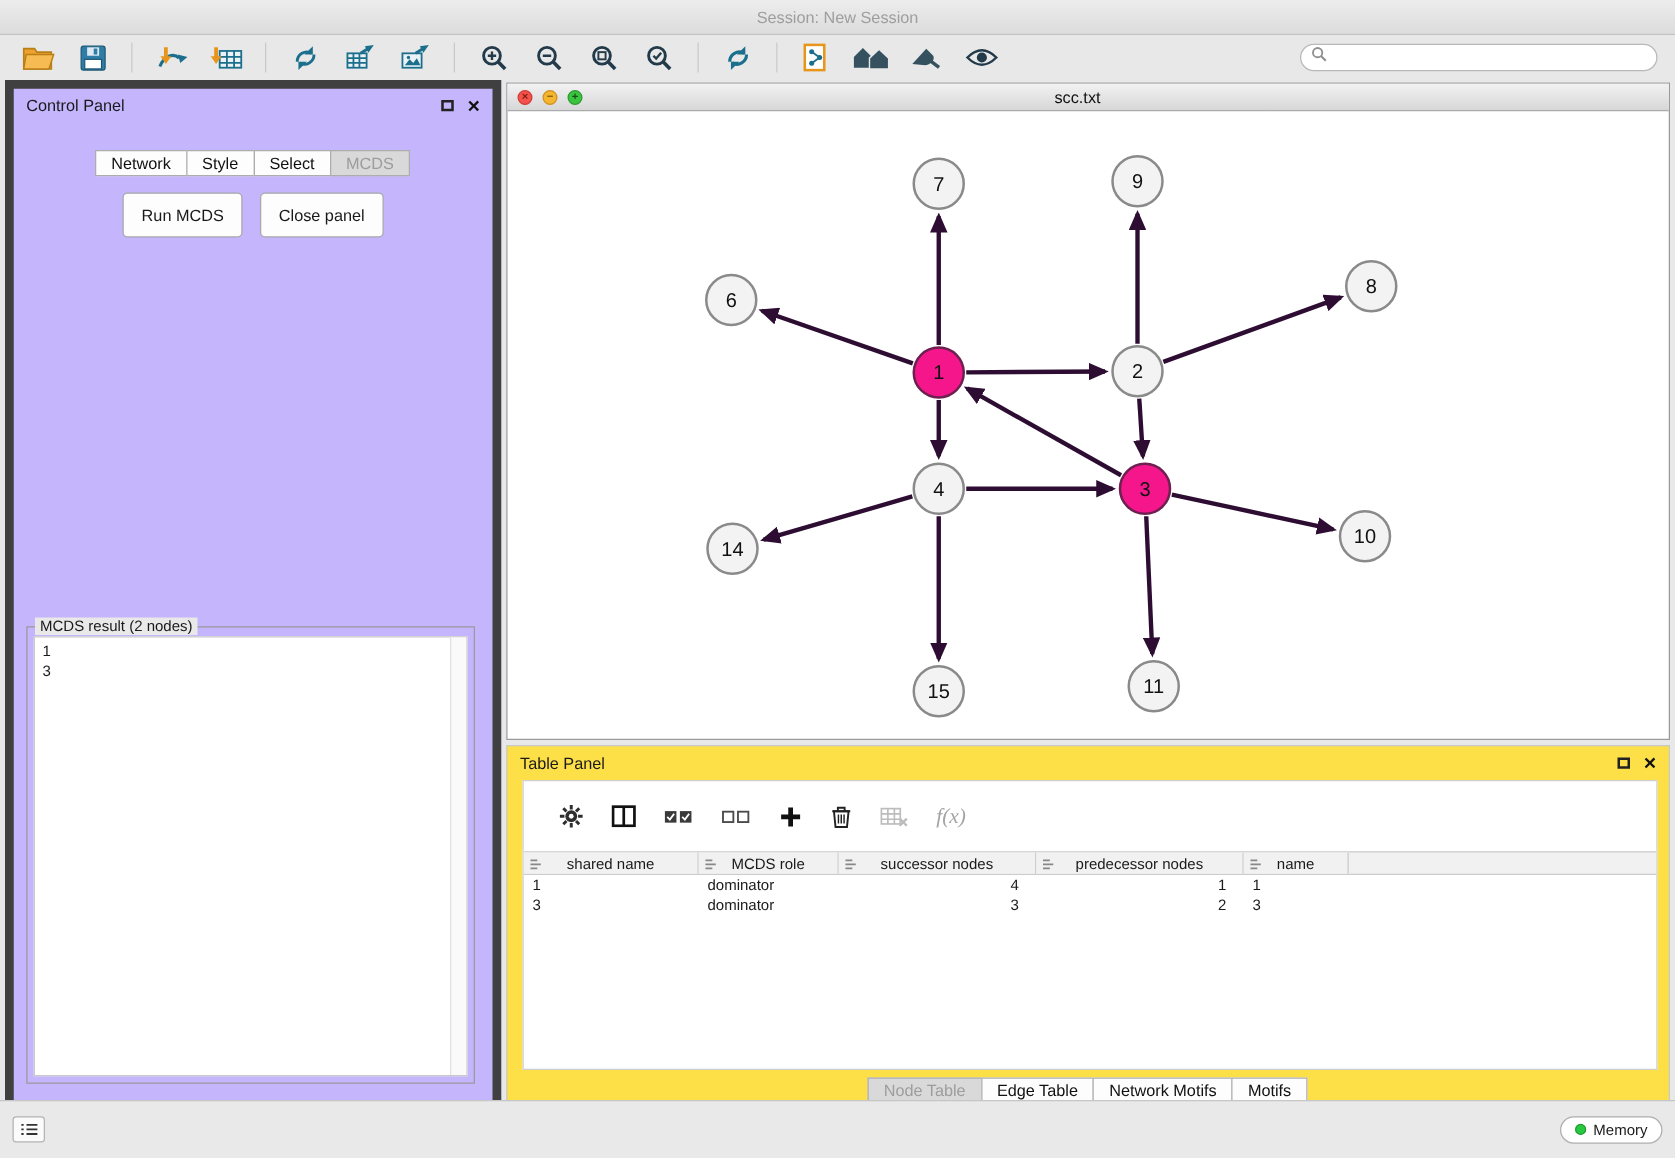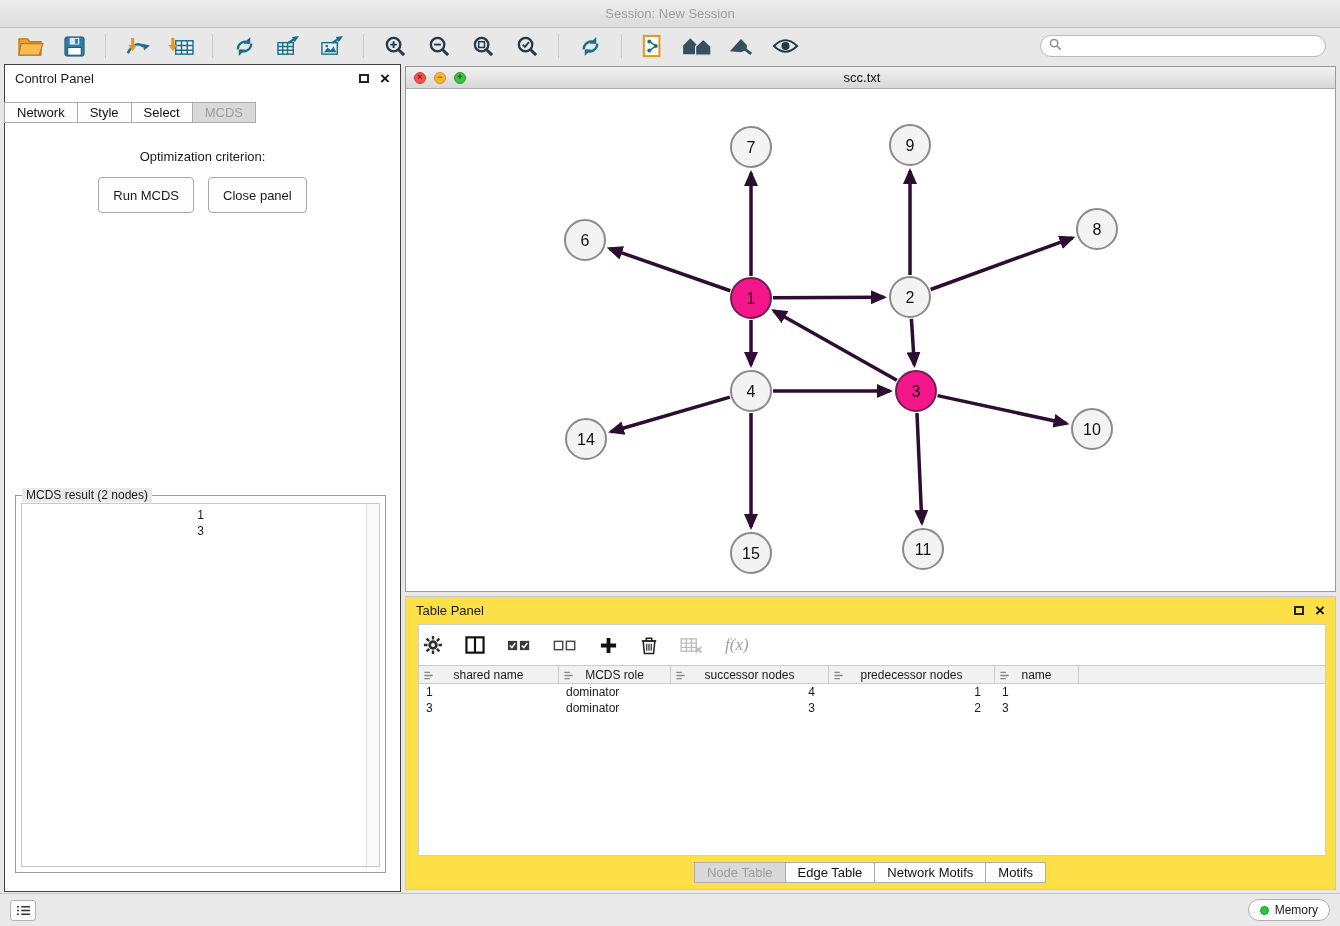--- a/index.html
+++ b/index.html
@@ -29,45 +29,45 @@
   .tbsep{ width:1px; height:24px; background:#c9c9c9; margin:0 5px; }
   .search-box{
     position:absolute; right:14px; top:6px; width:286px; height:22px;
     border:1px solid #b9b9b9; border-radius:11px; background:#fff;
     display:flex; align-items:center; padding:0 8px; gap:5px;
   }
   .search-box input{ border:none; outline:none; flex:1; font-size:12px; background:transparent; }
   
   .control-panel{
     position:absolute; left:4px; top:64px; width:397px; bottom:34px;
-    background:#ffffff; border:1px solid #404040;
+    background:#c4b5fd; border:7px solid #404040;
   }
   .panel-header{ height:26px; display:flex; align-items:center; padding:0 10px; font-size:13px; }
   .panel-header .spacer{ flex:1; }
   .float-icon{ width:10px; height:9px; border:2px solid #222; margin-right:11px; }
   .close-x{ font-weight:bold; font-size:17px; line-height:1; color:#111; }
-  .tabs-row{ display:flex; justify-content:flex-start; margin-top:11px; }
+  .tabs-row{ display:flex; justify-content:center; margin-top:23px; }
   .tab{
     border:1px solid #adadad; background:#fdfdfd; font-size:13px;
     padding:2px 12px; margin-left:-1px; color:#111; white-space:nowrap;
   }
   .tab.active{ background:#d9d9d9; color:#9d9d9d; }
   .opt-label{ text-align:center; font-size:13px; margin-top:26px; }
   .select{
     width:312px; height:23px; margin:9px auto 0; background:#fff;
     border:1px solid #a8a8a8; border-radius:4px;
     display:flex; align-items:center; padding:0 6px 0 10px; font-size:13px;
   }
   .select .lbl{ flex:1; }
   .btn-row{ display:flex; justify-content:center; gap:14px; margin-top:13px; }
   .btn{
     height:36px; background:#fdfdfd; border:1px solid #a8a8a8; border-radius:4px;
     font-size:13px; padding:0 14px; display:flex; align-items:center;
   }
-  .result-box{ position:absolute; left:10px; right:14px; top:430px; bottom:18px; border:1px solid #9a9a9a;text-align:center; }
+  .result-box{ position:absolute; left:10px; right:14px; top:430px; bottom:18px; border:1px solid #9a9a9a; }
   .result-legend{
     position:absolute; top:-8px; left:6px; background:#e9e9e9; padding:0 4px; font-size:12px;
   }
   .result-inner{ position:absolute; left:5px; right:5px; top:7px; bottom:5px; background:#fff; border:1px solid #c9c9c9; }
   .result-scroll{ position:absolute; top:0; bottom:0; right:0; width:13px; background:#fafafa; border-left:1px solid #e0e0e0; }
   .result-lines{ padding:3px 6px; font-size:12px; line-height:16px; }
   
   .network-window{
     position:absolute; left:405px; top:66px; width:931px; height:526px;
     background:#fff; border:1px solid #9a9a9a;
@@ -83,34 +83,34 @@
   .light.yellow{ background:#f6b codifica; }
   .light.yellow{ background:#f5b52e; border:1px solid #cf9022; color:#7d5a10; }
   .light.green{ background:#3bc53f; border:1px solid #2b9a2f; color:#14511a; }
   #graph-svg{ position:absolute; left:0; top:22px; }
   
   .table-panel{
     position:absolute; left:405px; top:596px; width:931px; height:294px;
     background:#fde047; border:1px solid #c9c9c9;
   }
   .tp-content{ position:absolute; left:12px; right:9px; top:27px; bottom:33px; background:#fff; border:1px solid #cfcfcf; overflow:hidden; }
-  .tp-toolbar{ height:40px; display:flex; align-items:center; gap:22px; padding-left:4px; }
+  .tp-toolbar{ height:56px; display:flex; align-items:center; gap:22px; padding-left:28px; }
   .tp-toolbar .ticon{ display:flex; align-items:center; justify-content:center; }
   .tp-fx{ font-family:"Liberation Serif", serif; font-style:italic; color:#a3a3a3; font-size:17px; }
   .tbl-header{ display:flex; height:19px; background:#f1f1f1; border-top:1px solid #ccc; border-bottom:1px solid #ccc; }
   .th{ position:relative; border-right:1px solid #ccc; font-size:12px; display:flex; align-items:center; justify-content:center; background:#f1f1f1; }
   .th svg{ position:absolute; left:4px; top:4px; }
   .trow{ display:flex; height:16px; font-size:12px; align-items:center; }
   .td{ overflow:hidden; white-space:nowrap; }
   .td.left{ text-align:left; padding-left:7px; }
   .td.right{ text-align:right; padding-right:14px; }
   .tp-tabs{ position:absolute; bottom:6px; left:0; right:0; display:flex; justify-content:center; }
   
   .statusbar{
-    position:absolute; left:0; right:0; bottom:0; height:33px;
+    position:absolute; left:0; right:0; bottom:0; height:46px;
     border-top:1px solid #c6c6c6; display:flex; align-items:center; padding:0 10px;
     background:#e9e9e9;
   }
   .menu-btn{ width:26px; height:21px; border:1px solid #b3b3b3; border-radius:3px; background:#fbfbfb; display:flex; align-items:center; justify-content:center; }
   .memory-btn{
     margin-left:auto; height:22px; border:1px solid #aeaeae; border-radius:11px; background:#fff;
     display:flex; align-items:center; gap:6px; padding:0 11px; font-size:12px;
   }
   .memory-dot{ width:9px; height:9px; border-radius:50%; background:#27c93f; border:1px solid #1d9a30; }
 </style>
@@ -266,21 +266,20 @@
     <span class="spacer"></span>
     <span class="float-icon"></span>
     <span class="close-x">×</span>
   </div>
   <div class="tabs-row">
       <div class="tab">Network</div>
       <div class="tab">Style</div>
       <div class="tab">Select</div>
       <div class="tab active">MCDS</div>
     </div>
-  <div class="opt-label">Optimization criterion:</div>
   <div class="btn-row">
     <div class="btn">Run MCDS</div>
     <div class="btn">Close panel</div>
   </div>
   <div class="result-box">
     <div class="result-legend">MCDS result (2 nodes)</div>
     <div class="result-inner">
       <div class="result-lines">
           <div>1</div>
           <div>3</div>

